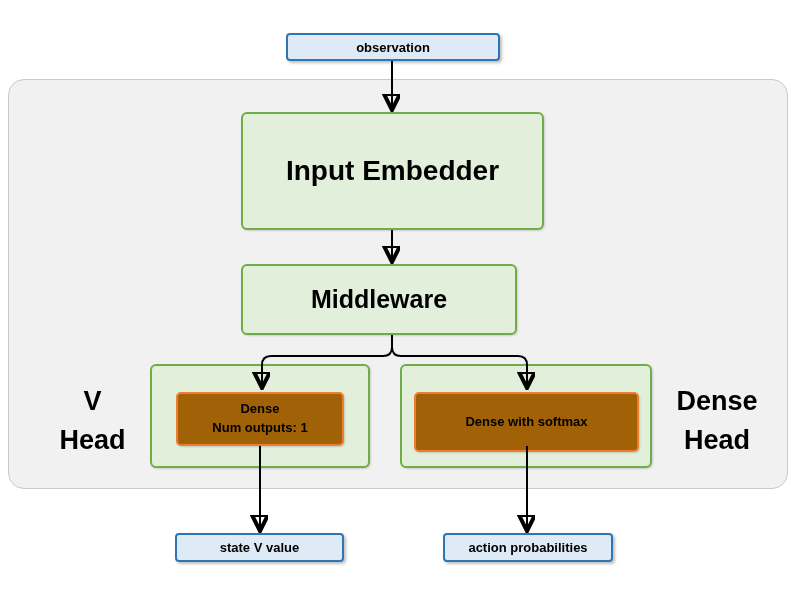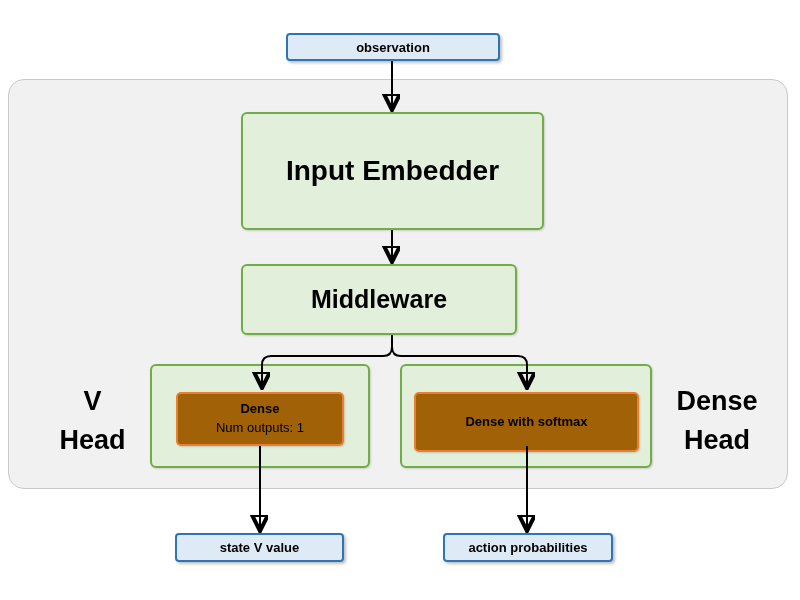--- a/index.html
+++ b/index.html
@@ -54,21 +54,21 @@
   .orange-node {
     background: #a16207;
     border: 2px solid #ed7d31;
     border-radius: 5px;
     flex-direction: column;
     font-size: 13px;
     line-height: 1.45;
     box-shadow: 1px 1px 2px rgba(0,0,0,0.15);
   }
   .orange-node .title { font-weight: bold; }
-  .orange-node .subtitle { font-weight: normal; }
+  .orange-node .subtitle { font-weight: bold; }
   #observation-node { left: 286px; top: 33px; width: 214px; height: 28px; }
   #input-embedder-node { left: 241px; top: 112px; width: 303px; height: 118px; font-size: 28px; }
   #middleware-node { left: 241px; top: 264px; width: 276px; height: 71px; font-size: 25px; }
   #v-head-box { left: 150px; top: 364px; width: 220px; height: 104px; }
   #v-dense-node { left: 176px; top: 392px; width: 168px; height: 54px; }
   #policy-head-box { left: 400px; top: 364px; width: 252px; height: 104px; }
   #policy-dense-node { left: 414px; top: 392px; width: 225px; height: 60px; }
   #state-v-value-node { left: 175px; top: 533px; width: 169px; height: 29px; }
   #action-probabilities-node { left: 443px; top: 533px; width: 170px; height: 29px; }
   .side-label {

